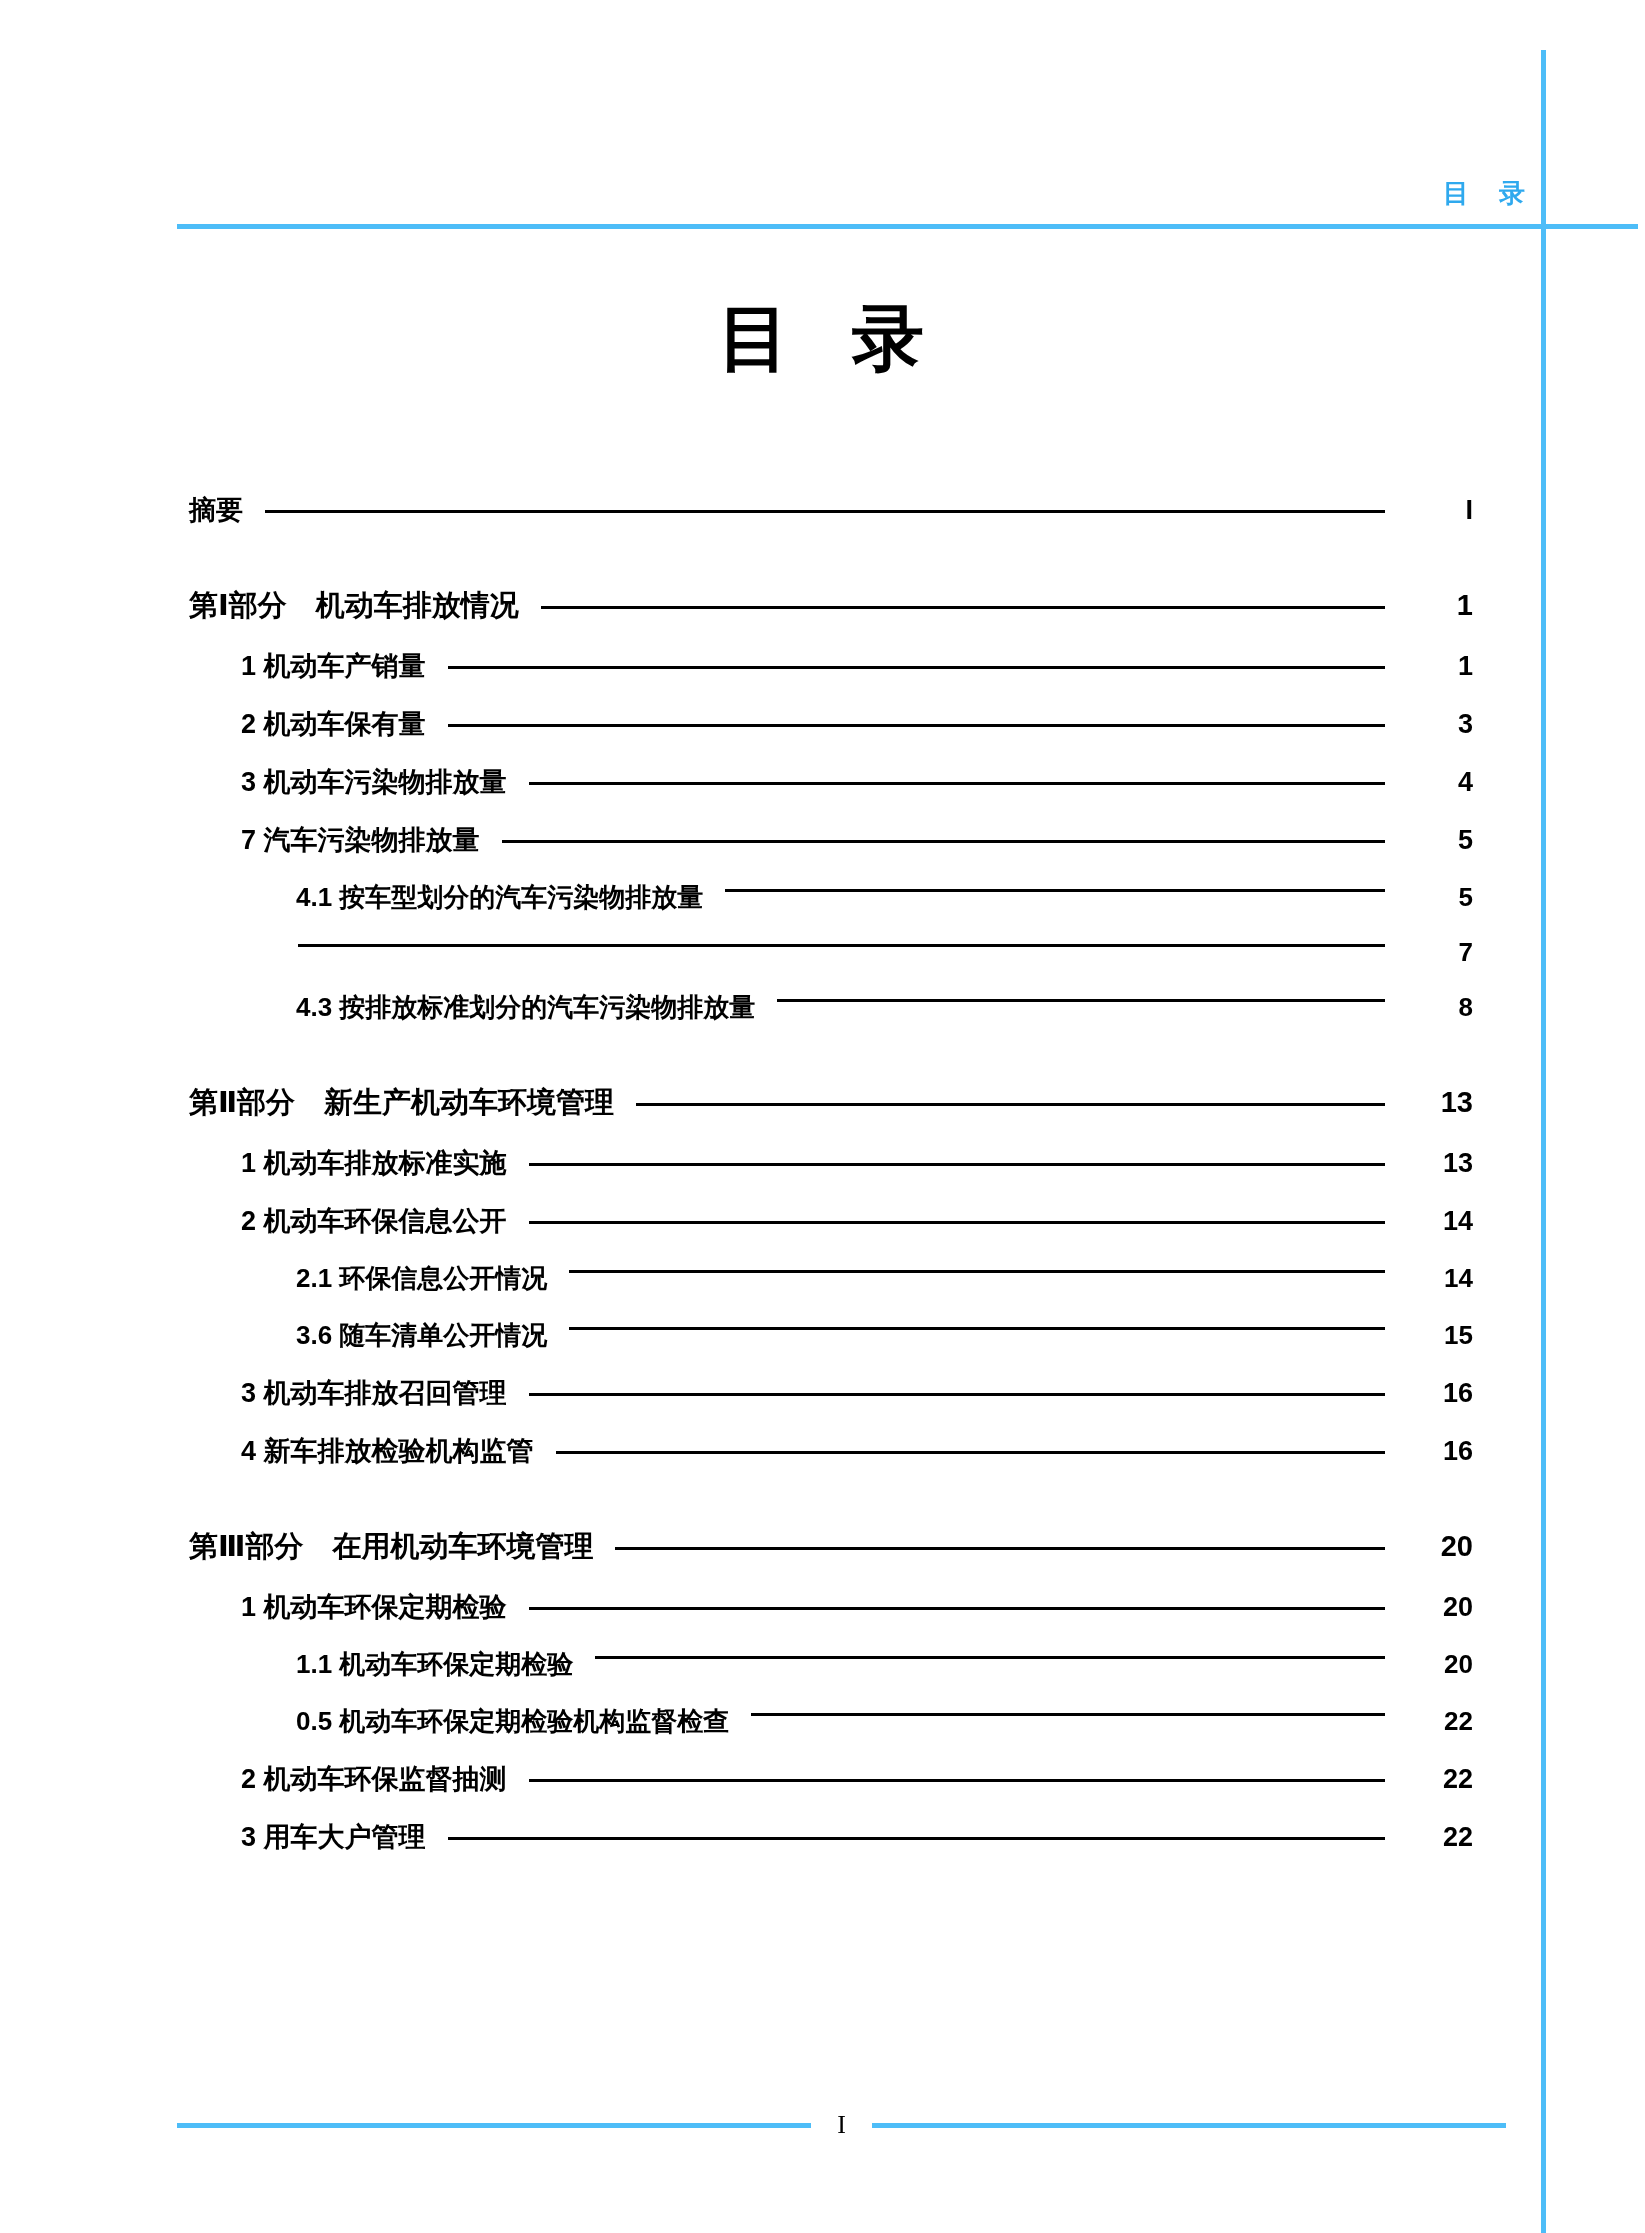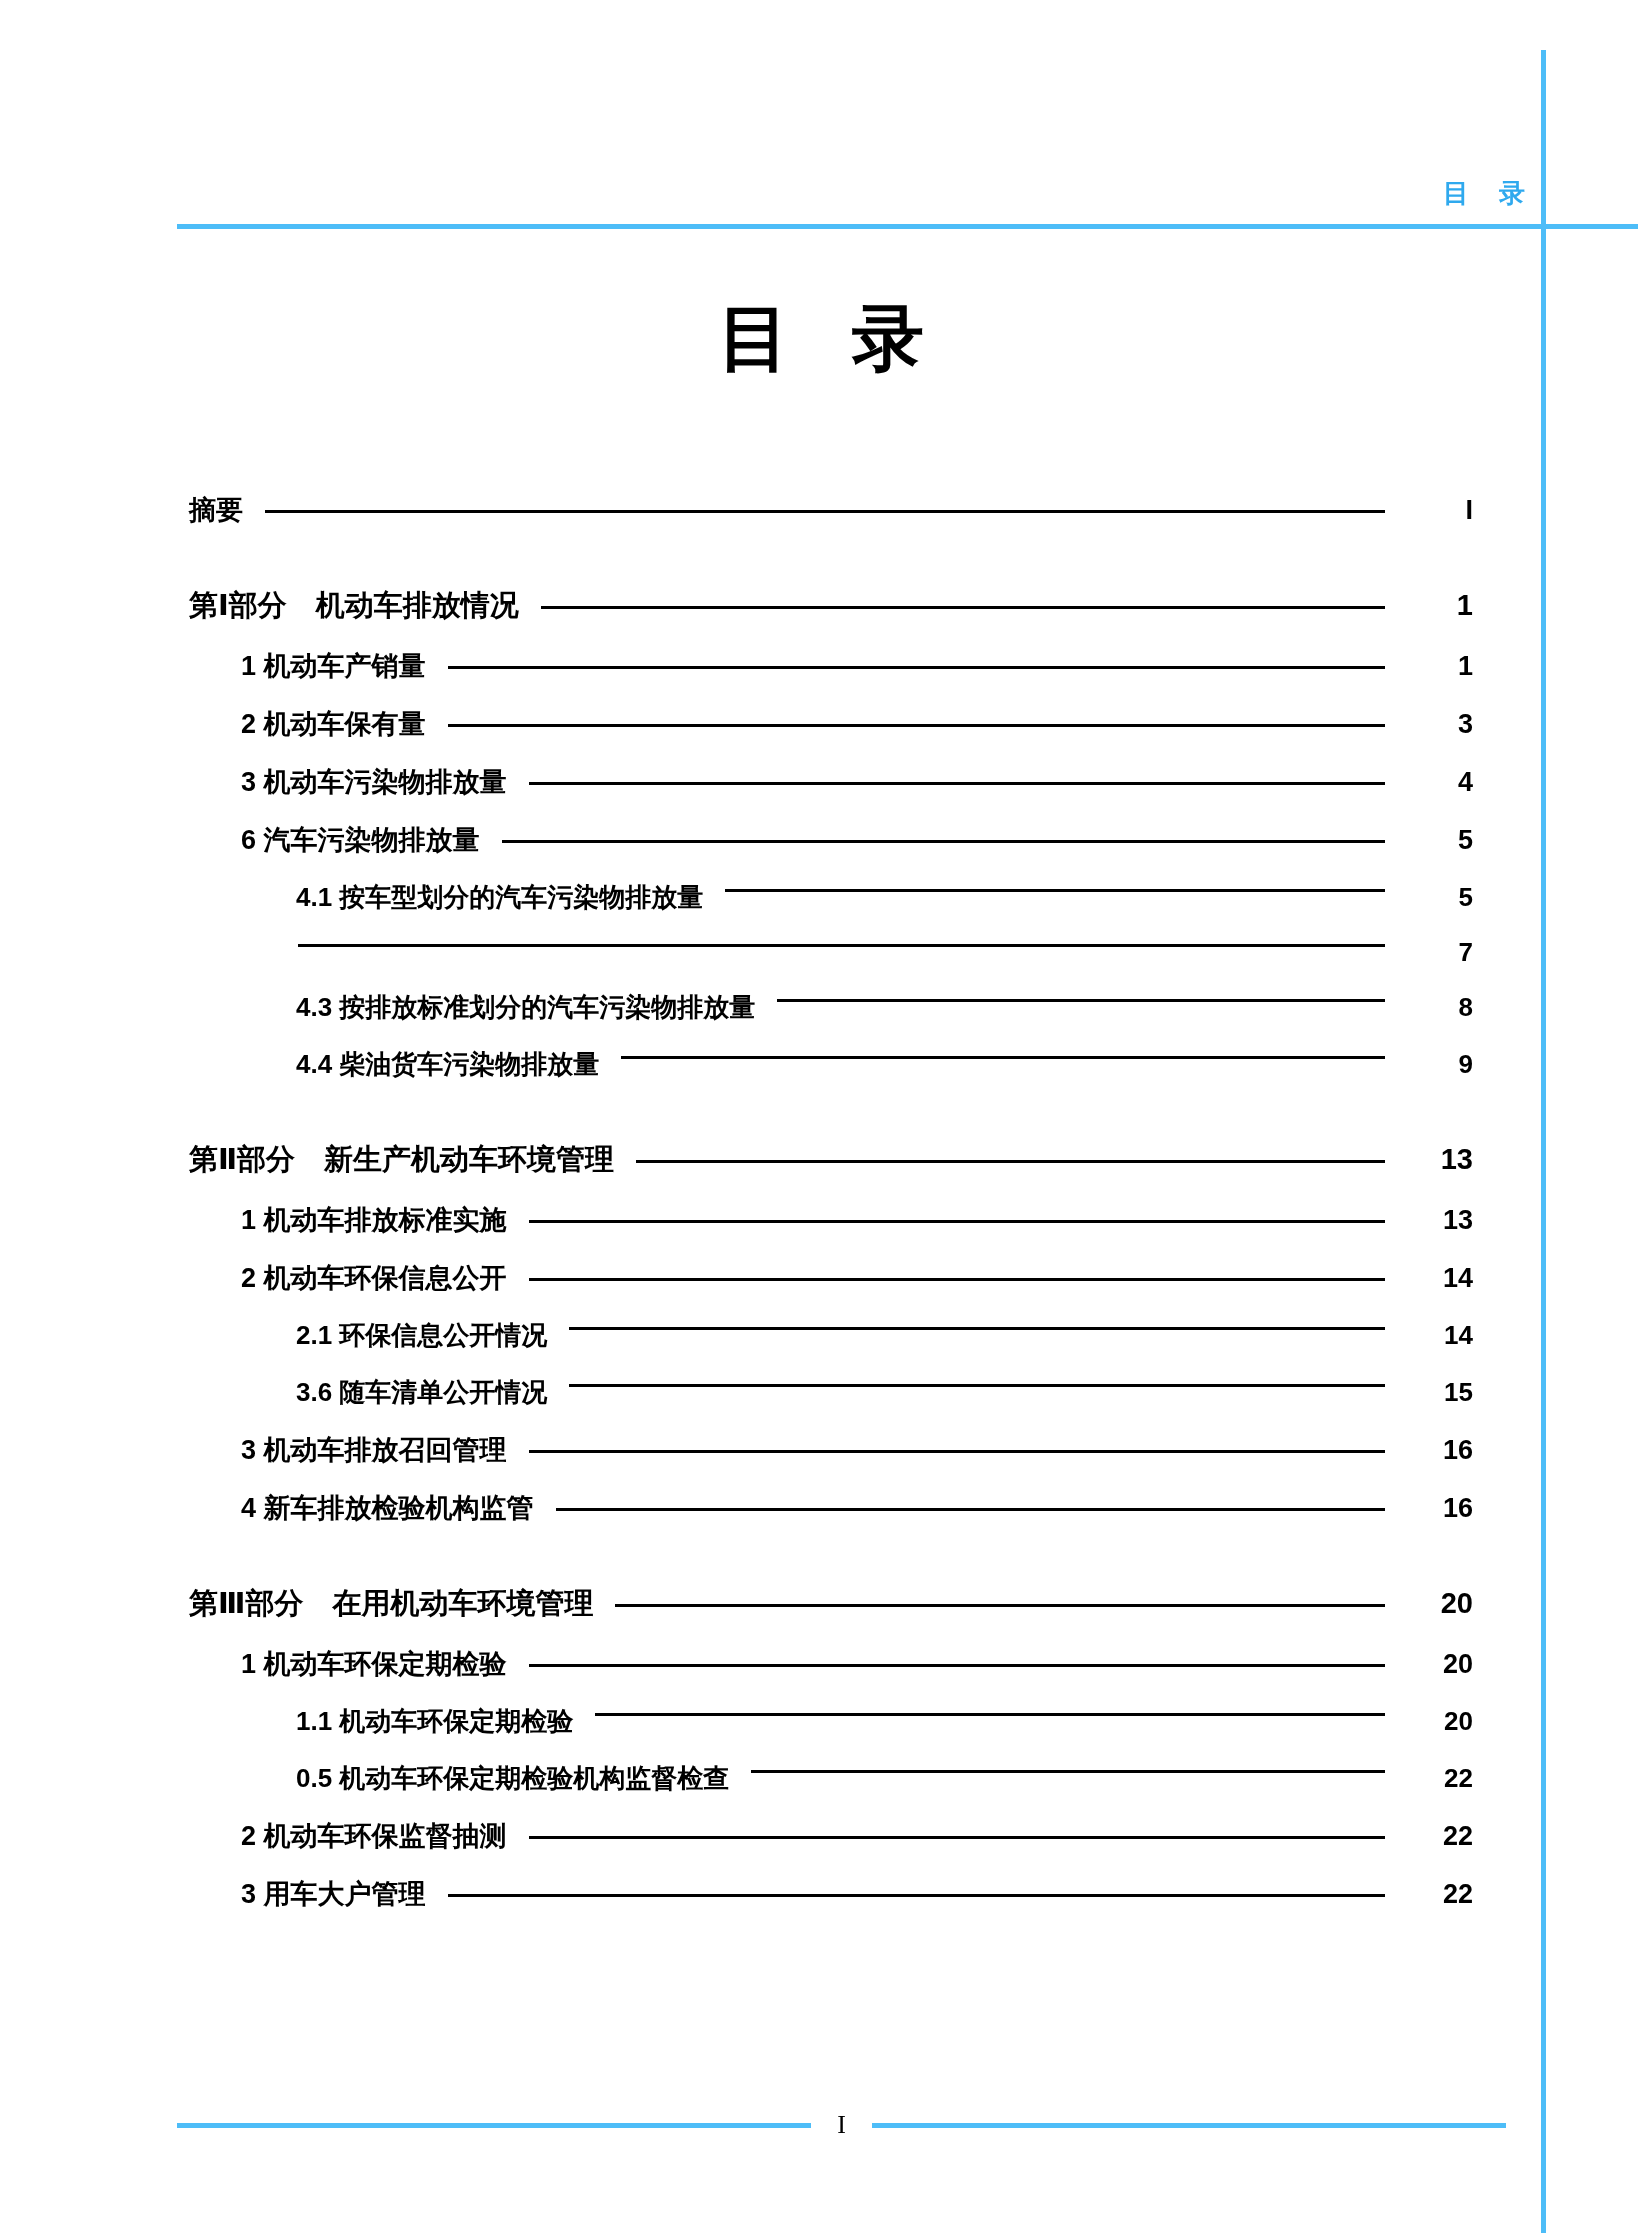--- a/index.html
+++ b/index.html
@@ -164,42 +164,37 @@
         <span class="toc-label">2 机动车保有量</span>
         <span class="toc-leader"></span>
         <span class="toc-page">3</span>
       </div>
       <div class="toc-row lvl-1">
         <span class="toc-label">3 机动车污染物排放量</span>
         <span class="toc-leader"></span>
         <span class="toc-page">4</span>
       </div>
       <div class="toc-row lvl-1">
-        <span class="toc-label">6 汽车污染物排放量</span>
+        <span class="toc-label">7 汽车污染物排放量</span>
         <span class="toc-leader"></span>
         <span class="toc-page">5</span>
       </div>
       <div class="toc-row lvl-2">
         <span class="toc-label">4.1 按车型划分的汽车污染物排放量</span>
         <span class="toc-leader"></span>
         <span class="toc-page">5</span>
       </div>
       <div class="toc-row lvl-2">
         <span class="toc-leader"></span>
         <span class="toc-page">7</span>
       </div>
       <div class="toc-row lvl-2">
         <span class="toc-label">4.3 按排放标准划分的汽车污染物排放量</span>
         <span class="toc-leader"></span>
         <span class="toc-page">8</span>
-      </div>
-      <div class="toc-row lvl-2">
-        <span class="toc-label">4.4 柴油货车污染物排放量</span>
-        <span class="toc-leader"></span>
-        <span class="toc-page">9</span>
       </div>
       <div class="toc-row lvl-part gap-before">
         <span class="toc-label">第Ⅱ部分　新生产机动车环境管理</span>
         <span class="toc-leader"></span>
         <span class="toc-page">13</span>
       </div>
       <div class="toc-row lvl-1">
         <span class="toc-label">1 机动车排放标准实施</span>
         <span class="toc-leader"></span>
         <span class="toc-page">13</span>

